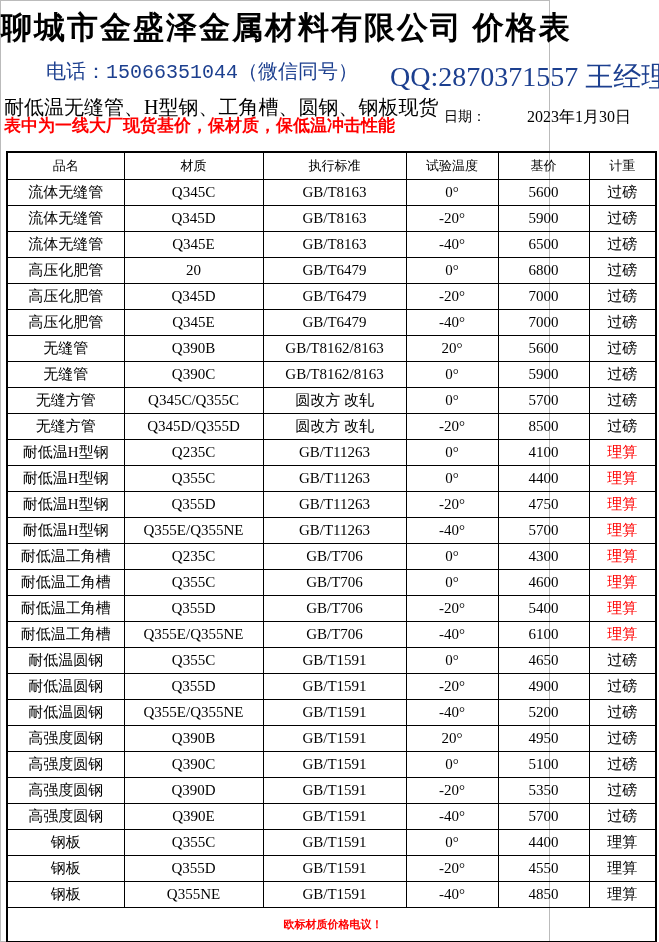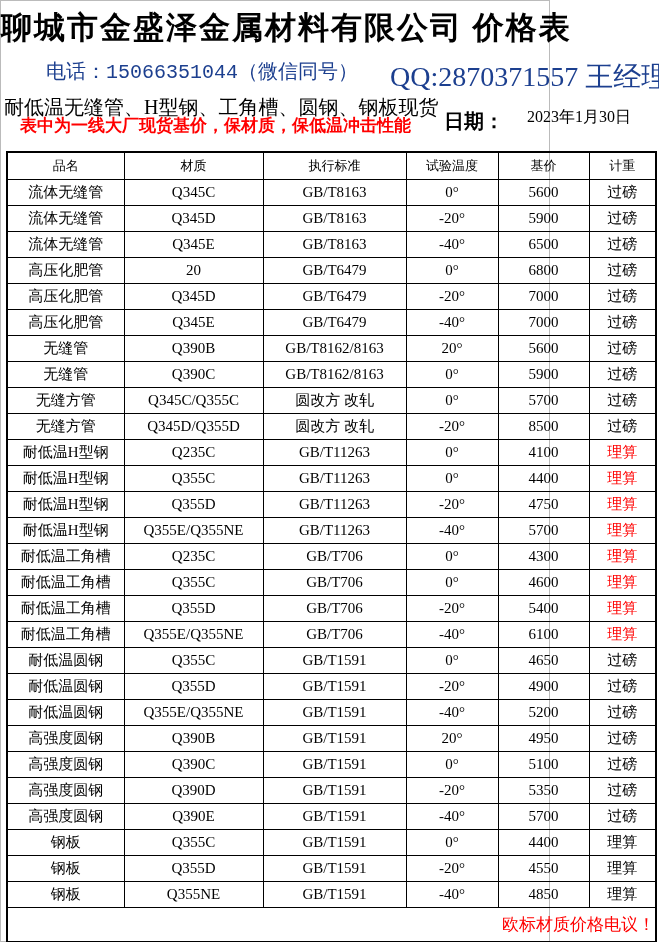--- a/index.html
+++ b/index.html
@@ -40,25 +40,24 @@
   }
   .products-line{
     position:absolute;top:93px;left:3px;
     font-size:20px;font-weight:normal;
     white-space:nowrap;
   }
   .notice-line{
     position:absolute;top:113px;left:3px;
     font-size:17px;font-weight:bold;color:var(--red,#FF0000);
     white-space:nowrap;
-    margin-left:16px;
   }
   .date-label{
     position:absolute;top:107px;left:443px;
-    font-size:20px;white-space:nowrap;font-weight:bold;
+    font-size:14px;white-space:nowrap;
   }
   .date-value{
     position:absolute;top:106px;left:526px;
     font-size:16px;white-space:nowrap;
   }
   table.price-table{
     position:absolute;top:150px;left:5px;
     width:649px;
     border-collapse:collapse;
     table-layout:fixed;
@@ -76,24 +75,24 @@
     height:26px;
     font-weight:normal;
     font-size:13px;
   }
   .price-table td{
     height:25px;
     font-size:15px;
   }
   .price-table tfoot td{
     height:33px;
-    text-align:right;
+    text-align:center;
     padding-left:3px;
-    font-size:17px;
-    font-weight:normal;
+    font-size:11px;
+    font-weight:bold;
     color:var(--red,#FF0000);
   }
   .red-text{color:var(--red,#FF0000);}
 </style>
 </head>
 <body>
 
 <div class="page">
 
   <div class="title">聊城市金盛泽金属材料有限公司 价格表</div>

